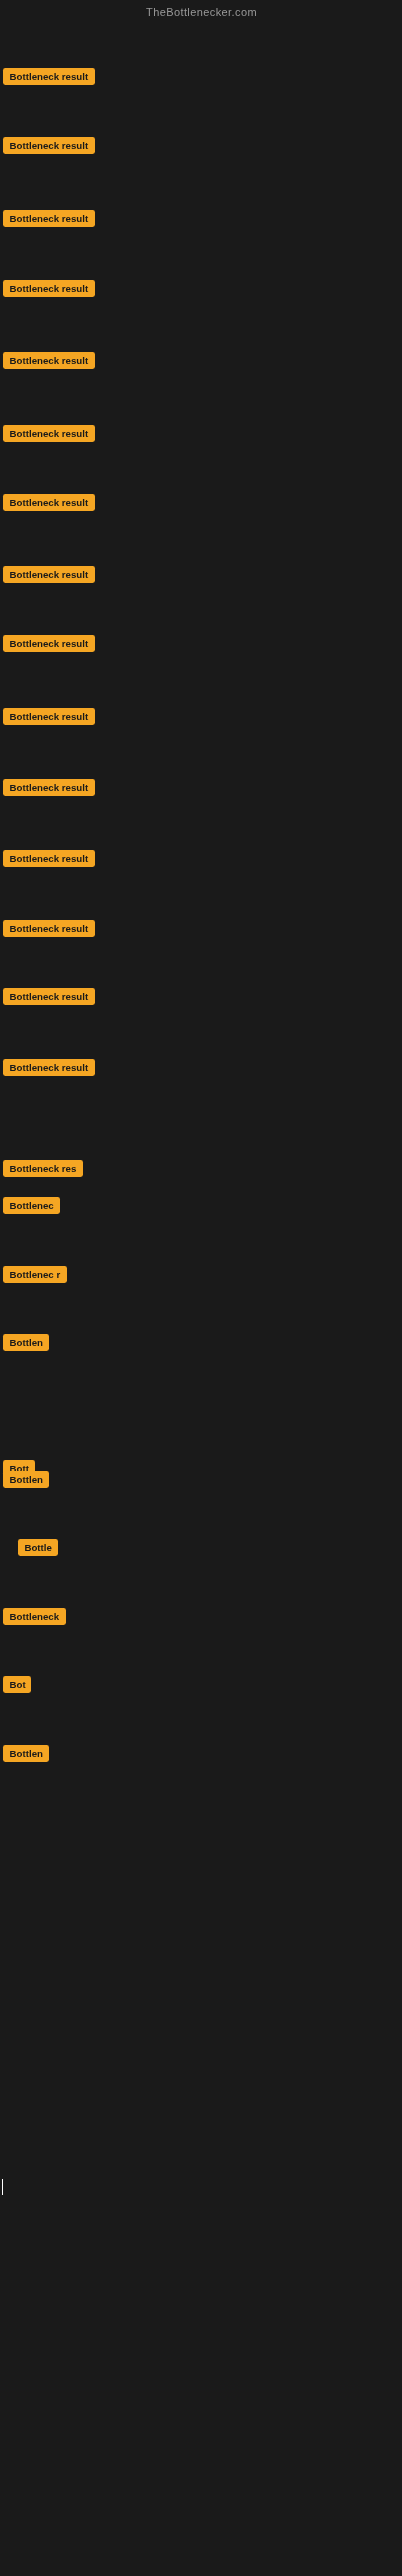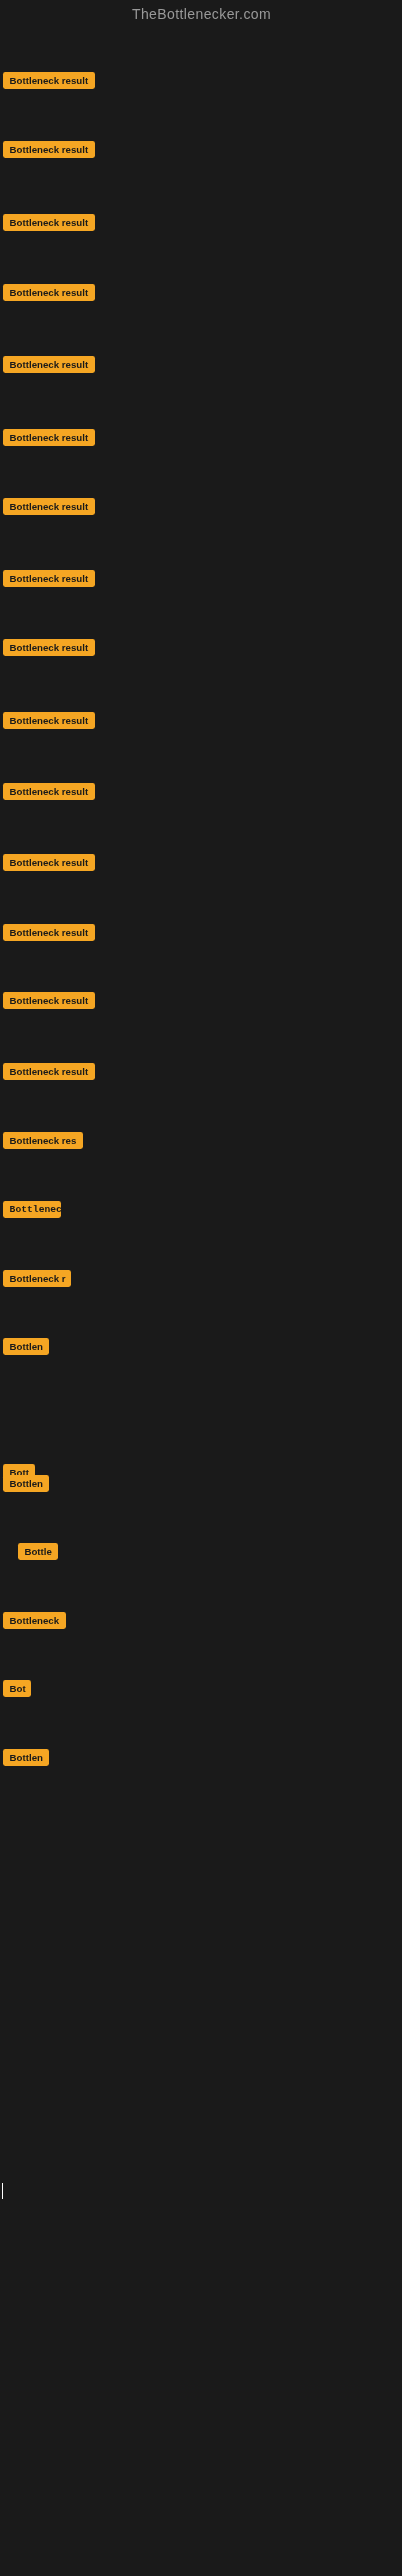--- a/index.html
+++ b/index.html
@@ -11,21 +11,21 @@
       width: 403px;
       min-height: 2576px;
       background-color: #1a1a1a;
       font-family: Arial, sans-serif;
       position: relative;
     }
     .site-header {
       text-align: center;
       padding: 6.4px 0 3.2px 0;
       color: #999;
-      font-size: 14px;
+      font-size: 11px;
       letter-spacing: 0.4px;
     }
     .bottleneck-badge {
       display: inline-block;
       background-color: #f5a623;
       color: #1a1a1a;
       font-size: 9.7px;
       font-weight: bold;
       padding: 3.2px 6.4px;
       border-radius: 2.4px;
@@ -56,23 +56,23 @@
     <div style="position: absolute; top: 403px; left: 3.2px;"><span class="bottleneck-badge" style="max-width: 97px;">Bottleneck result</span></div>
     <div style="position: absolute; top: 472px; left: 3.2px;"><span class="bottleneck-badge" style="max-width: 97px;">Bottleneck result</span></div>
     <div style="position: absolute; top: 544px; left: 3.2px;"><span class="bottleneck-badge" style="max-width: 97px;">Bottleneck result</span></div>
     <div style="position: absolute; top: 613px; left: 3.2px;"><span class="bottleneck-badge" style="max-width: 97px;">Bottleneck result</span></div>
     <div style="position: absolute; top: 686px; left: 3.2px;"><span class="bottleneck-badge" style="max-width: 97px;">Bottleneck result</span></div>
     <div style="position: absolute; top: 757px; left: 3.2px;"><span class="bottleneck-badge" style="max-width: 97px;">Bottleneck result</span></div>
     <div style="position: absolute; top: 828px; left: 3.2px;"><span class="bottleneck-badge" style="max-width: 97px;">Bottleneck result</span></div>
     <div style="position: absolute; top: 898px; left: 3.2px;"><span class="bottleneck-badge" style="max-width: 97px;">Bottleneck result</span></div>
     <div style="position: absolute; top: 966px; left: 3.2px;"><span class="bottleneck-badge" style="max-width: 97px;">Bottleneck result</span></div>
     <div style="position: absolute; top: 1037px; left: 3.2px;"><span class="bottleneck-badge" style="max-width: 97px;">Bottleneck result</span></div>
-    <div style="position: absolute; top: 1106px; left: 3.2px;"><span class="bottleneck-badge" style="max-width: 81px;">Bottleneck res</span></div>
-    <div style="position: absolute; top: 1175px; left: 3.2px;"><span class="bottleneck-badge" style="max-width: 58px; font-family: Liberation Mono, monospace;">Bottlenec</span></div>
-    <div style="position: absolute; top: 1244px; left: 3.2px;"><span class="bottleneck-badge" style="max-width: 68px;">Bottleneck r</span></div>
+    <div style="position: absolute; top: 1106px; left: 3.2px;"><span class="bottleneck-badge" style="max-width: 81px; margin-top: 32px;">Bottleneck res</span></div>
+    <div style="position: absolute; top: 1175px; left: 3.2px;"><span class="bottleneck-badge" style="max-width: 58px;">Bottlenec</span></div>
+    <div style="position: absolute; top: 1244px; left: 3.2px;"><span class="bottleneck-badge" style="max-width: 68px;">Bottlenec r</span></div>
     <div style="position: absolute; top: 1312px; left: 3.2px;"><span class="bottleneck-badge" style="max-width: 48px;">Bottlen</span></div>
     <div style="position: absolute; top: 1438px; left: 3.2px;"><span class="bottleneck-badge" style="max-width: 32px;">Bott</span></div>
     <div style="position: absolute; top: 1449px; left: 3.2px;"><span class="bottleneck-badge" style="max-width: 48px;">Bottlen</span></div>
     <div style="position: absolute; top: 1517px; left: 18px;"><span class="bottleneck-badge" style="max-width: 42px;">Bottle</span></div>
     <div style="position: absolute; top: 1586px; left: 3.2px;"><span class="bottleneck-badge" style="max-width: 63px;">Bottleneck</span></div>
     <div style="position: absolute; top: 1654px; left: 3.2px;"><span class="bottleneck-badge" style="max-width: 28px; text-align: right;">Bot</span></div>
     <div style="position: absolute; top: 1723px; left: 3.2px;"><span class="bottleneck-badge" style="max-width: 48px;">Bottlen</span></div>
     <div class="cursor-line" style="top: 2157px;"></div>
   </div>
 

